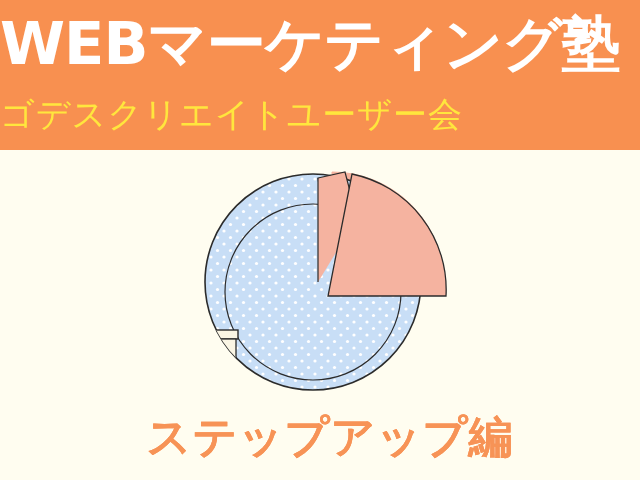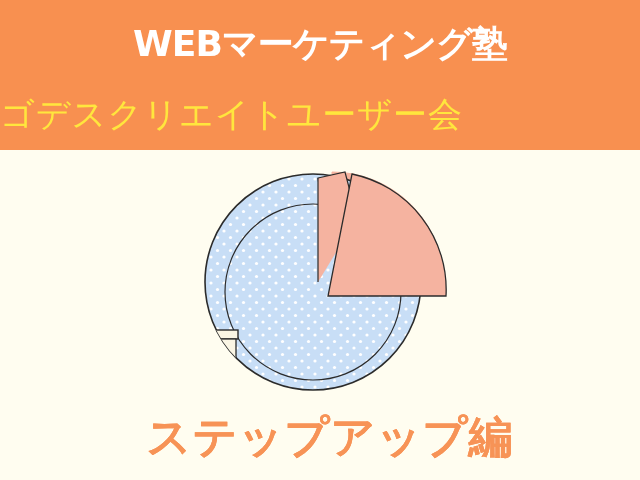--- a/index.html
+++ b/index.html
@@ -24,24 +24,23 @@
     top: 0;
     width: 640px;
     height: 150px;
     background: #f89050;
   }
   .title-main {
     position: absolute;
     left: 0;
     top: 14px;
     width: 640px;
-    text-align: center;
     color: #ffffff;
     font-weight: 700;
-    font-size: 36px;
+    font-size: 59px;
     line-height: 60px;
     letter-spacing: -1px;
     white-space: nowrap;
     font-family: "DejaVu Sans", "Liberation Sans", sans-serif;
   }
   .title-sub {
     position: absolute;
     left: 0;
     top: 92px;
     width: 640px;

